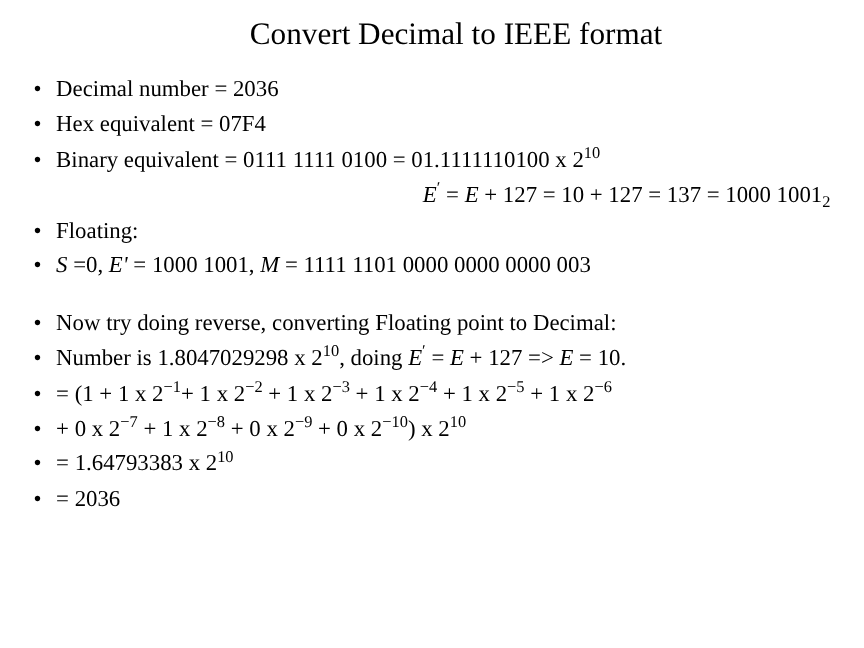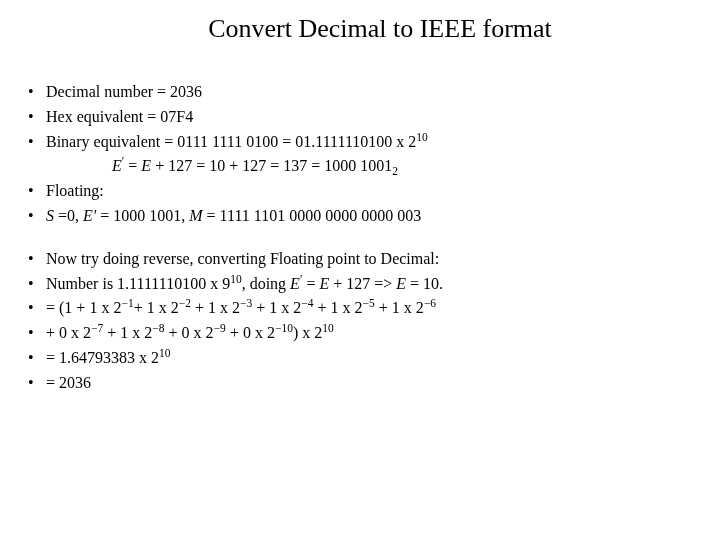--- a/index.html
+++ b/index.html
@@ -9,31 +9,32 @@
       background: #ffffff;
       font-family: "Times New Roman", Times, serif;
       color: #000000;
       padding: 14px 28px 14px 28px;
       overflow: hidden;
     }
     .title {
       text-align: center;
       font-size: 26px;
       font-weight: normal;
-      margin-bottom: 36px;
+      margin-bottom: 16px;
       padding-left: 40px;
     }
     .line {
-      font-size: 16px;
+      font-size: 19px;
       line-height: 1.55;
       white-space: nowrap;
       font-family: Liberation Serif, serif;
     }
     .indent {
       padding-left: 84px;
+      text-align: right;
     }
     .gap-top {
       margin-top: 18px;
     }
     .ital { font-style: italic; }
     sup {
       font-size: 0.72em;
       vertical-align: super;
       line-height: 0;
     }
@@ -81,21 +82,21 @@
   <span class="ital">S</span><span> =0, </span><span class="ital">E' </span><span>= 1000 1001, </span><span class="ital">M</span><span> = 1111 1101 0000 0000 0000 003</span>
 </div>
 
 <div class="line gap-top">
   <span class="bullet">•</span>
   <span>Now try doing reverse, converting Floating point to Decimal:</span>
 </div>
 
 <div class="line">
   <span class="bullet">•</span>
-  <span>Number is 1.1111110100 x 9</span><sup>10</sup><span>, doing </span><span class="ital">E</span><sup>′</sup><span> = </span><span class="ital">E</span><span> + 127 =&gt; </span><span class="ital">E</span><span> = 10.</span>
+  <span>Number is 1.8047029298 x 2</span><sup>10</sup><span>, doing </span><span class="ital">E</span><sup>′</sup><span> = </span><span class="ital">E</span><span> + 127 =&gt; </span><span class="ital">E</span><span> = 10.</span>
 </div>
 
 <div class="line">
   <span class="bullet">•</span>
   <span>= (1 </span><span>+ 1 x 2</span><sup>−1</sup><span>+ 1 x 2</span><sup>−2</sup><span> + 1 x 2</span><sup>−3</sup><span> + 1 x 2</span><sup>−4</sup><span> + 1 x 2</span><sup>−5</sup><span> + 1 x 2</span><sup>−6</sup>
 </div>
 
 <div class="line">
   <span class="bullet">•</span>
   <span>+ 0 x 2</span><sup>−7</sup><span> + 1 x 2</span><sup>−8</sup><span> + 0 x 2</span><sup>−9</sup><span> + 0 x 2</span><sup>−10</sup><span>) x 2</span><sup>10</sup>

